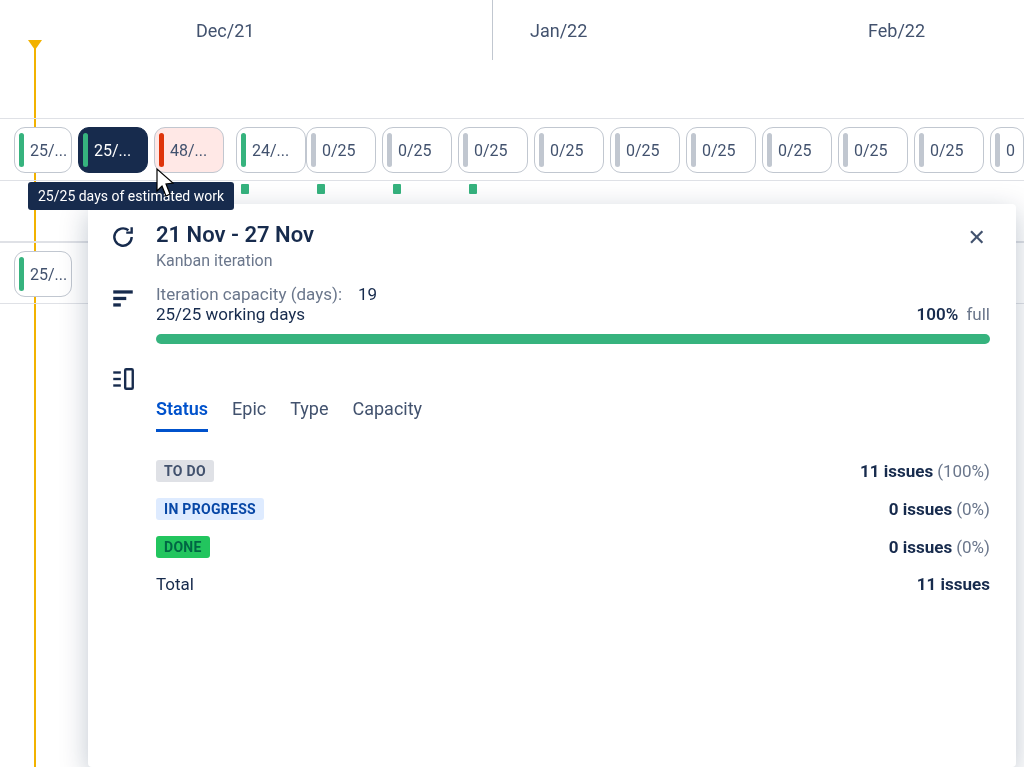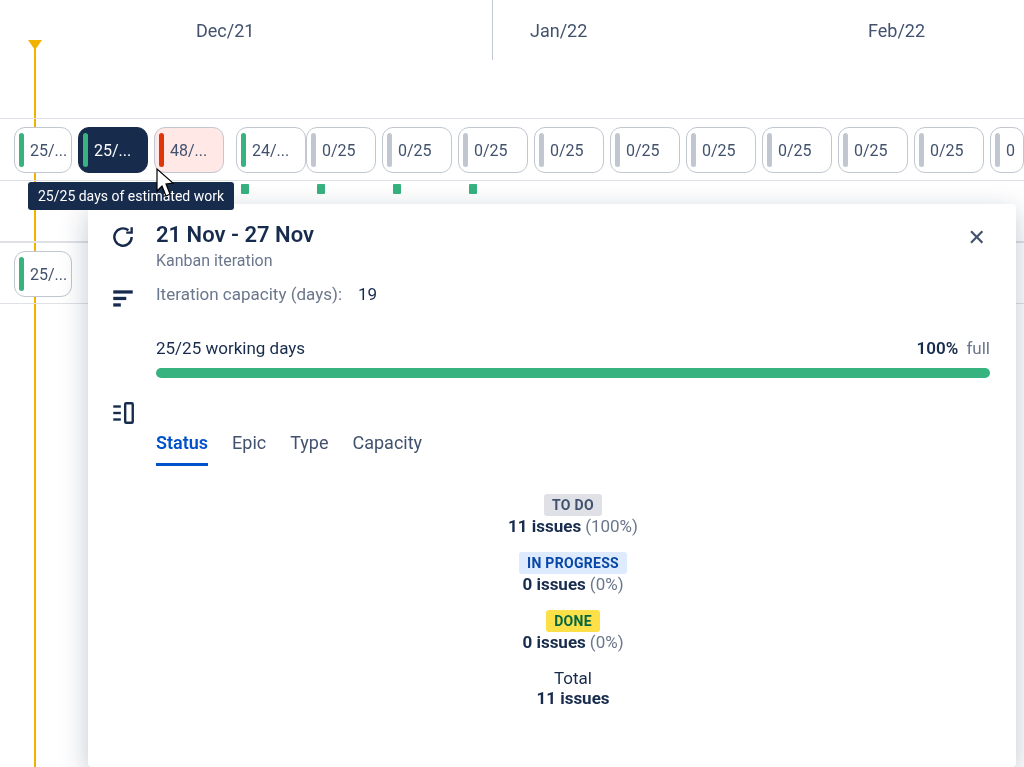--- a/index.html
+++ b/index.html
@@ -180,21 +180,21 @@
     font-size: 22px;
     color: #42526e;
     cursor: pointer;
     background: none;
     border: none;
     line-height: 1;
   }
   .cap-label { color: #6b778c; font-size: 17px; }
   .cap-val { color: #172b4d; font-size: 17px; margin-left: 12px; }
 
-  .progress-wrap { margin-top: 34px; }
+  .progress-wrap { }
   .progress-head {
     display: flex;
     justify-content: space-between;
     font-size: 17px;
     color: #172b4d;
     margin-bottom: 10px;
   }
   .progress-head .right .pct { font-weight: 600; }
   .progress-head .right .lbl { color: #6b778c; margin-left: 4px; }
   .progress-bar {
@@ -218,33 +218,32 @@
     border-bottom: 3px solid #0052cc;
   }
 
   .status-list { margin-top: 20px; }
   .status-row {
     display: flex;
     justify-content: space-between;
     align-items: center;
     padding: 8px 0;
     font-size: 17px;
-    flex-direction: column;
   }
   .badge {
     display: inline-block;
     padding: 3px 8px;
     border-radius: 3px;
     font-size: 14px;
     font-weight: 700;
     letter-spacing: .3px;
   }
   .badge.todo { background: #dfe1e6; color: #42526e; }
   .badge.inprogress { background: #deebff; color: #0747a6; }
-  .badge.done { background: #fde047; color: #006644; padding-left: 8px; }
+  .badge.done { background: #22c55e; color: #006644; padding-left: 8px; }
   .status-val .n { font-weight: 700; }
   .status-val .pct { color: #6b778c; margin-left: 4px; }
 
   
   .ic { width: 26px; height: 26px; }
 </style>
 </head>
 <body>
 
 <div class="months">

